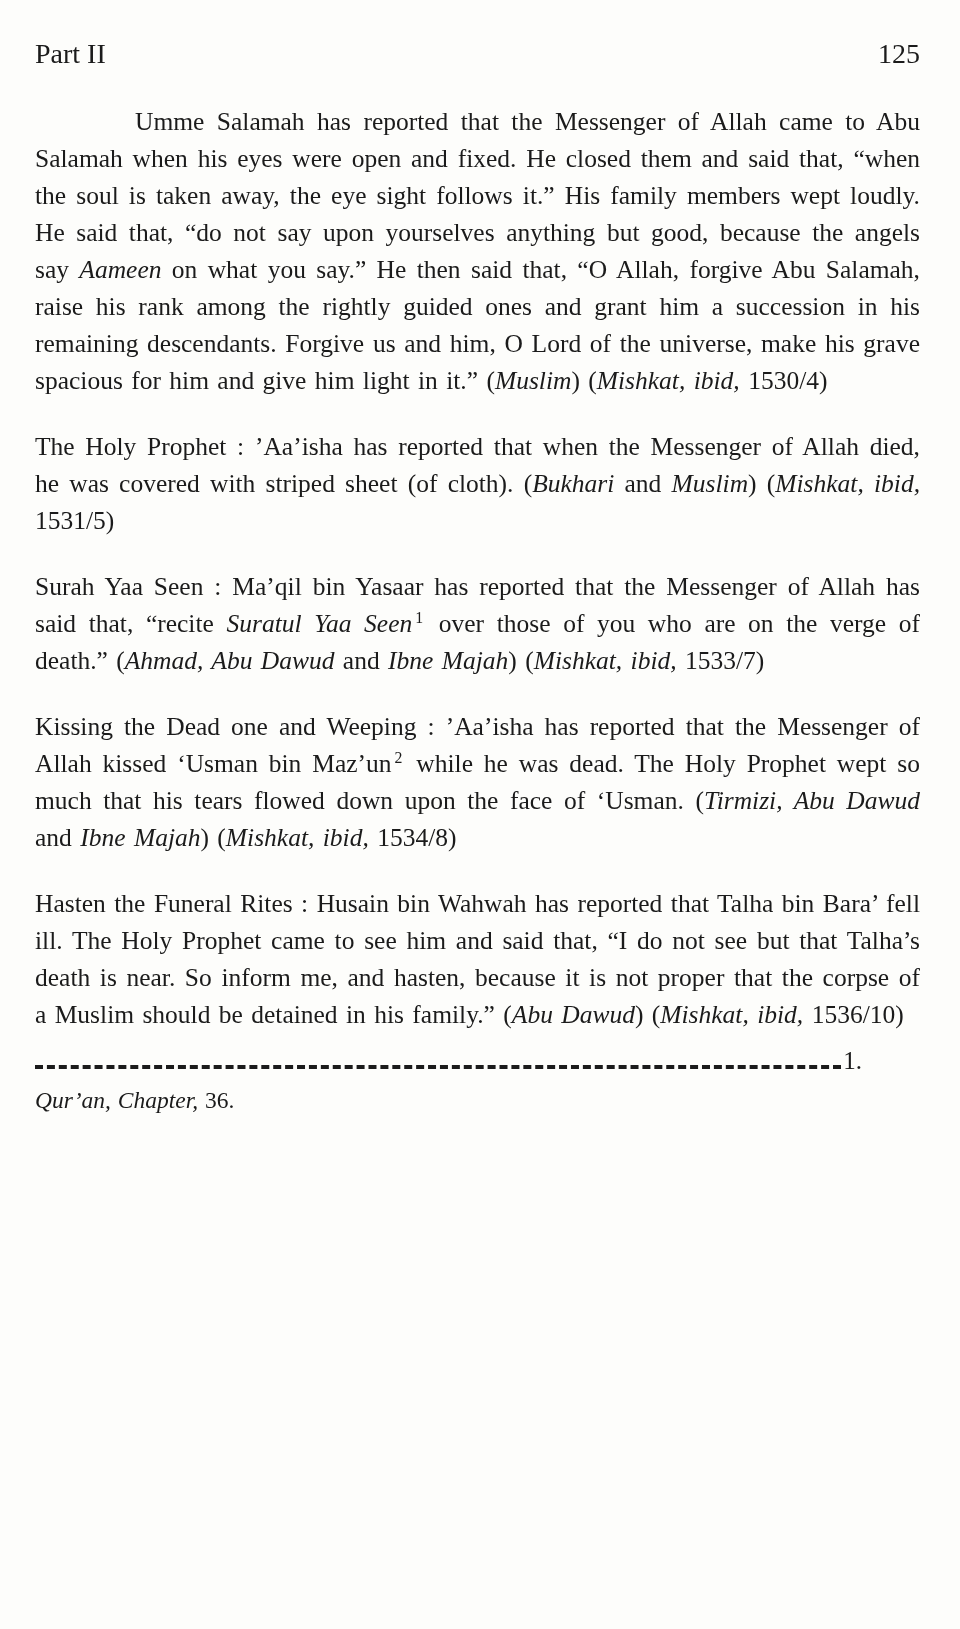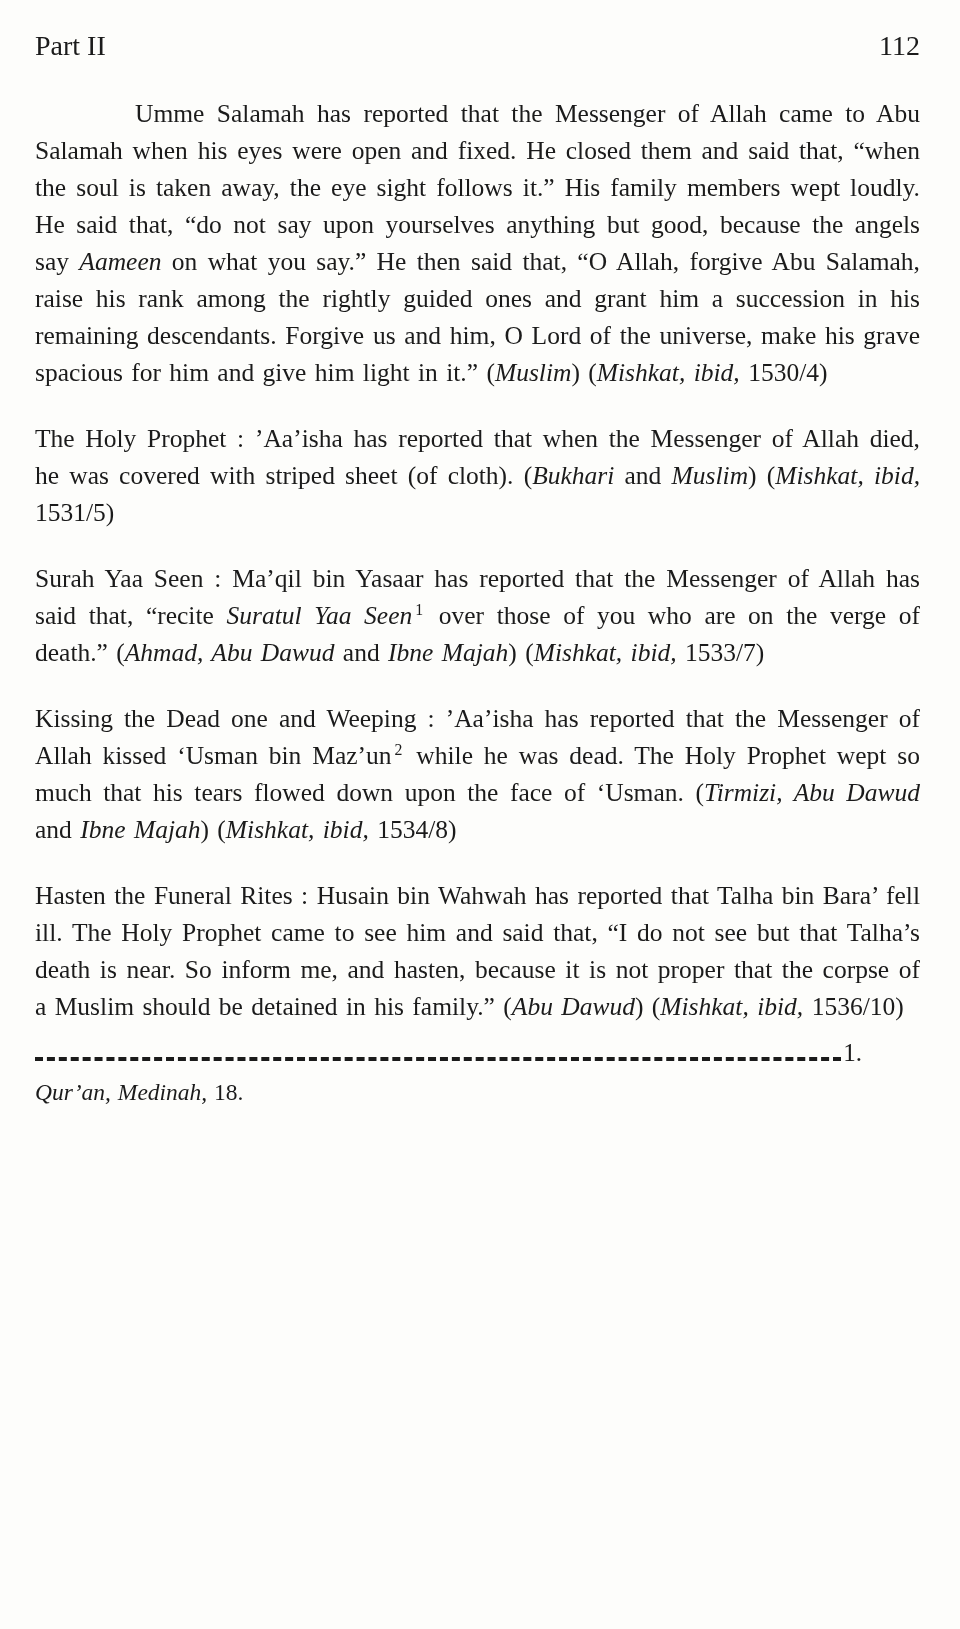--- a/index.html
+++ b/index.html
@@ -19,20 +19,21 @@
     box-sizing: border-box;
     padding: 28px 40px 0 35px;
   }
   .running-header {
     display: flex;
     justify-content: space-between;
     align-items: baseline;
     font-size: 28px;
     line-height: 1.25;
     white-space: nowrap;
+    margin-top: 8px;
   }
   .running-header .hdr-center .italic { font-style: italic; }
   .page-body {
     margin-top: 32px;
     text-align: justify;
     font-size: 25.5px;
     line-height: 37px;
     word-spacing: 2px;
   }
   .para {
@@ -70,32 +71,32 @@
   }
   .footnote .fn-num { margin-right: 16px; }
 </style>
 </head>
 <body>
 
 <div class="page">
 
   <div class="running-header">
     <span class="hdr-part">Part II</span>
-    <span class="hdr-page">112</span>
+    <span class="hdr-page">125</span>
   </div>
 
   <div class="page-body" id="paragraphs">
       <p class="para indent"><span class="">Umme Salamah has reported that the Messenger of Allah came to Abu Salamah when his eyes were open and fixed. He closed them and said that, “when the soul is taken away, the eye sight follows it.” His family members wept loudly. He said that, “do not say upon yourselves anything but good, because the angels say </span><span class="run-italic">Aameen</span><span class=""> on what you say.” He then said that, “O Allah, forgive Abu Salamah, raise his rank among the rightly guided ones and grant him a succession in his remaining descendants. Forgive us and him, O Lord of the universe, make his grave spacious for him and give him light in it.” (</span><span class="run-italic">Muslim</span><span class="">) (</span><span class="run-italic">Mishkat, ibid,</span><span class=""> 1530/4)</span></p>
       <p class="para"><span class="run-bold">The Holy Prophet : </span><span class="">’Aa’isha has reported that when the Messenger of Allah died, he was covered with striped sheet (of cloth). (</span><span class="run-italic">Bukhari</span><span class=""> and </span><span class="run-italic">Muslim</span><span class="">) (</span><span class="run-italic">Mishkat, ibid,</span><span class=""> 1531/5)</span></p>
       <p class="para"><span class="run-bold">Surah Yaa Seen : </span><span class="">Ma’qil bin Yasaar has reported that the Messenger of Allah has said that, “recite </span><span class="run-italic">Suratul Yaa Seen</span><sup class="run-sup">1</sup><span class=""> over those of you who are on the verge of death.” (</span><span class="run-italic">Ahmad, Abu Dawud</span><span class=""> and </span><span class="run-italic">Ibne Majah</span><span class="">) (</span><span class="run-italic">Mishkat, ibid,</span><span class=""> 1533/7)</span></p>
       <p class="para"><span class="run-bold">Kissing the Dead one and Weeping : </span><span class="">’Aa’isha has reported that the Messenger of Allah kissed ‘Usman bin Maz’un</span><sup class="run-sup">2</sup><span class=""> while he was dead. The Holy Prophet wept so much that his tears flowed down upon the face of ‘Usman. (</span><span class="run-italic">Tirmizi, Abu Dawud</span><span class=""> and </span><span class="run-italic">Ibne Majah</span><span class="">) (</span><span class="run-italic">Mishkat, ibid,</span><span class=""> 1534/8)</span></p>
       <p class="para"><span class="run-bold">Hasten the Funeral Rites : </span><span class="">Husain bin Wahwah has reported that Talha bin Bara’ fell ill. The Holy Prophet came to see him and said that, “I do not see but that Talha’s death is near. So inform me, and hasten, because it is not proper that the corpse of a Muslim should be detained in his family.” (</span><span class="run-italic">Abu Dawud</span><span class="">) (</span><span class="run-italic">Mishkat, ibid,</span><span class=""> 1536/10)</span></p>
     </div>
 
   <div class="footnotes">
     <div class="fn-sep">
       <span class="fn-sep-line"></span>
       <span class="fn-sep-marker">1.</span>
     </div>
-    <p class="footnote" id="footnote1"><span class="run-italic">Qur’an, Medinah, </span><span class="">18.</span></p>
+    <p class="footnote" id="footnote1"><span class="run-italic">Qur’an, Chapter, </span><span class="">36.</span></p>
   </div>
 
 </div>
 
 </body></html>

